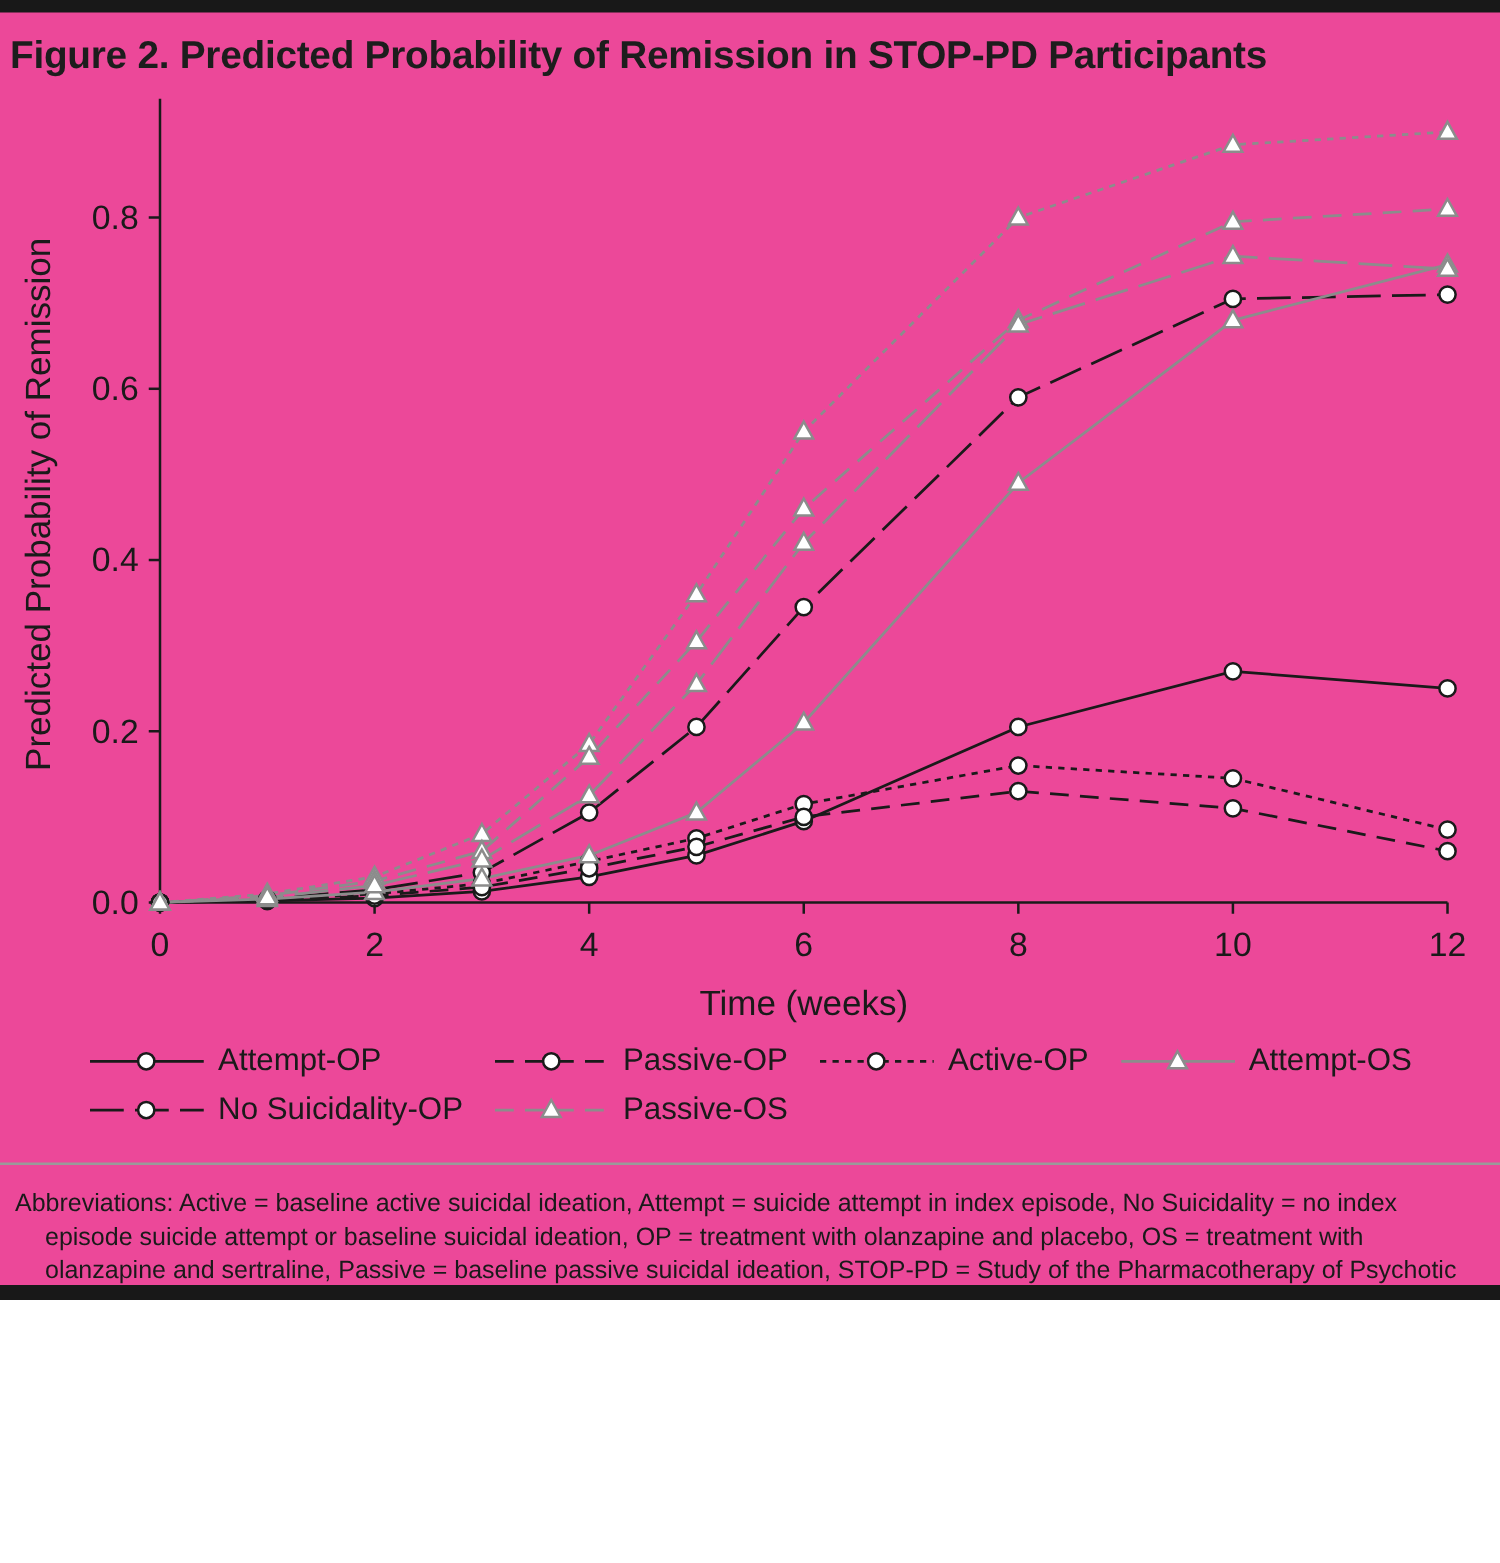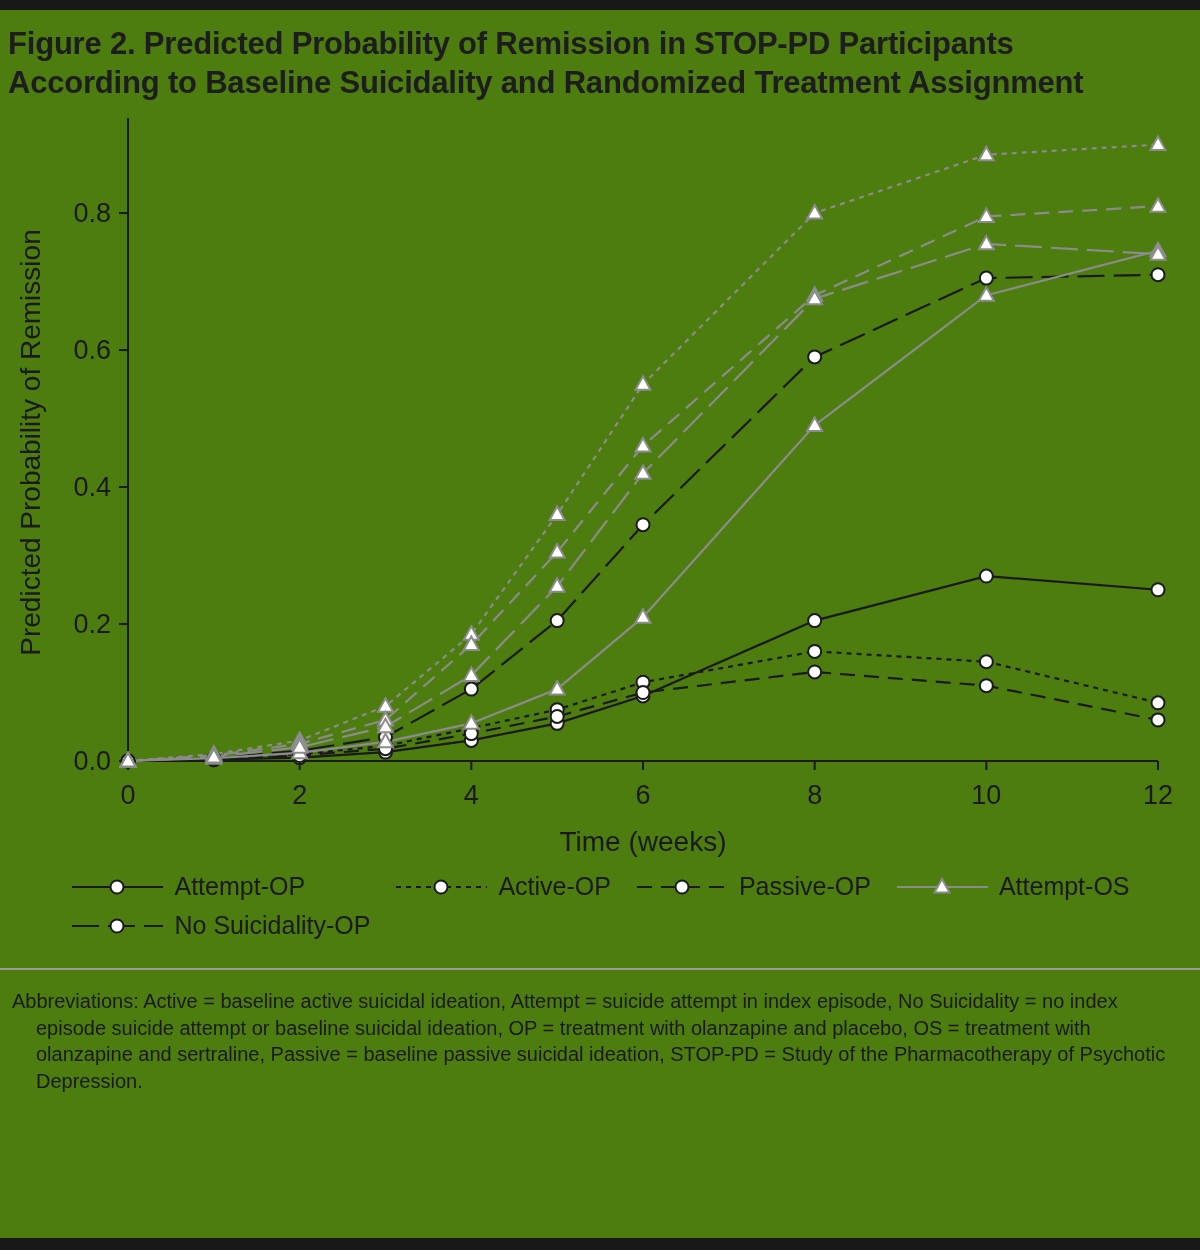--- a/index.html
+++ b/index.html
@@ -1,19 +1,19 @@
 <!DOCTYPE html>
 <html><head>
 <meta charset="utf-8">
 <style>
   html,body{margin:0;padding:0;background:#ffffff;}
   .page{
     position:relative;
-    width:1200px;height:1250px;
-    background:#4d7c0f;
+    width:1200px;height:1040px;
+    background:#ec4899;
     font-family:"Liberation Sans",sans-serif;
     color:#1a1a1a;
     overflow:hidden;
   }
   .top-rule{width:1200px;height:10px;background:#181818;}
   .bottom-rule{position:absolute;left:0;bottom:0;width:1200px;height:12px;background:#181818;}
   .title{
     margin:14px 12px 4px 8px;
     font-size:31px;font-weight:bold;color:#1d1d1d;
     line-height:1.26;letter-spacing:-0.2px;
@@ -42,21 +42,20 @@
 </style>
 </head>
 <body>
 
 <div class="page">
 
   <div class="top-rule"></div>
 
   <div class="title">
     <span>Figure 2. Predicted Probability of Remission in STOP-PD Participants</span>
-    <span>According to Baseline Suicidality and Randomized Treatment Assignment</span>
   </div>
 
   <div class="chart-wrap">
     <svg id="chart-svg" width="1200" height="760" viewBox="0 0 1200 760">
         <line x1="128" y1="12" x2="128" y2="655" stroke="#1a1a1a" stroke-width="2"></line>
         <line x1="128" y1="655" x2="1158" y2="655" stroke="#1a1a1a" stroke-width="2"></line>
         <line x1="119" y1="655" x2="128" y2="655" stroke="#1a1a1a" stroke-width="2"></line>
         <text x="111" y="664" text-anchor="end" font-size="27" fill="#1a1a1a">0.0</text>
         <line x1="119" y1="518.010752688172" x2="128" y2="518.010752688172" stroke="#1a1a1a" stroke-width="2"></line>
         <text x="111" y="527.010752688172" text-anchor="end" font-size="27" fill="#1a1a1a">0.2</text>
@@ -176,46 +175,53 @@
   <div class="legend" id="legend">
       <div class="legend-item">
         <svg width="95" height="24">
           <line x1="2" y1="12" x2="93" y2="12" stroke="#1a1a1a" stroke-width="2.2"></line>
           <circle cx="47" cy="12" r="6.5" fill="#ffffff" stroke="#1a1a1a" stroke-width="2"></circle>
         </svg>
         <span class="legend-label">Attempt-OP</span>
       </div>
       <div class="legend-item">
         <svg width="95" height="24">
+          <line x1="2" y1="12" x2="93" y2="12" stroke="#1a1a1a" stroke-width="2.2" stroke-dasharray="15 9"></line>
+          <circle cx="47" cy="12" r="6.5" fill="#ffffff" stroke="#1a1a1a" stroke-width="2"></circle>
+        </svg>
+        <span class="legend-label">Passive-OP</span>
+      </div>
+      <div class="legend-item">
+        <svg width="95" height="24">
           <line x1="2" y1="12" x2="93" y2="12" stroke="#1a1a1a" stroke-width="2.2" stroke-dasharray="5 5"></line>
           <circle cx="47" cy="12" r="6.5" fill="#ffffff" stroke="#1a1a1a" stroke-width="2"></circle>
         </svg>
         <span class="legend-label">Active-OP</span>
-      </div>
-      <div class="legend-item">
-        <svg width="95" height="24">
-          <line x1="2" y1="12" x2="93" y2="12" stroke="#1a1a1a" stroke-width="2.2" stroke-dasharray="15 9"></line>
-          <circle cx="47" cy="12" r="6.5" fill="#ffffff" stroke="#1a1a1a" stroke-width="2"></circle>
-        </svg>
-        <span class="legend-label">Passive-OP</span>
       </div>
       <div class="legend-item">
         <svg width="95" height="24">
           <line x1="2" y1="12" x2="93" y2="12" stroke="#8c8c8c" stroke-width="2.2"></line>
           <path d="M 47 4 L 54.5 17.5 L 39.5 17.5 Z" fill="#ffffff" stroke="#8c8c8c" stroke-width="2"></path>
         </svg>
         <span class="legend-label">Attempt-OS</span>
       </div>
       <div class="legend-item">
         <svg width="95" height="24">
           <line x1="2" y1="12" x2="93" y2="12" stroke="#1a1a1a" stroke-width="2.2" stroke-dasharray="27 9"></line>
           <circle cx="47" cy="12" r="6.5" fill="#ffffff" stroke="#1a1a1a" stroke-width="2"></circle>
         </svg>
         <span class="legend-label">No Suicidality-OP</span>
       </div>
+      <div class="legend-item">
+        <svg width="95" height="24">
+          <line x1="2" y1="12" x2="93" y2="12" stroke="#8c8c8c" stroke-width="2.2" stroke-dasharray="15 9"></line>
+          <path d="M 47 4 L 54.5 17.5 L 39.5 17.5 Z" fill="#ffffff" stroke="#8c8c8c" stroke-width="2"></path>
+        </svg>
+        <span class="legend-label">Passive-OS</span>
+      </div>
     </div>
 
   <hr class="footer-divider">
 
   <p class="abbreviations">Abbreviations: Active = baseline active suicidal ideation, Attempt = suicide attempt in index episode, No Suicidality = no index episode suicide attempt or baseline suicidal ideation, OP = treatment with olanzapine and placebo, OS = treatment with olanzapine and sertraline, Passive = baseline passive suicidal ideation, STOP-PD = Study of the Pharmacotherapy of Psychotic Depression.</p>
 
   <div class="bottom-rule"></div>
 
 </div>
 

